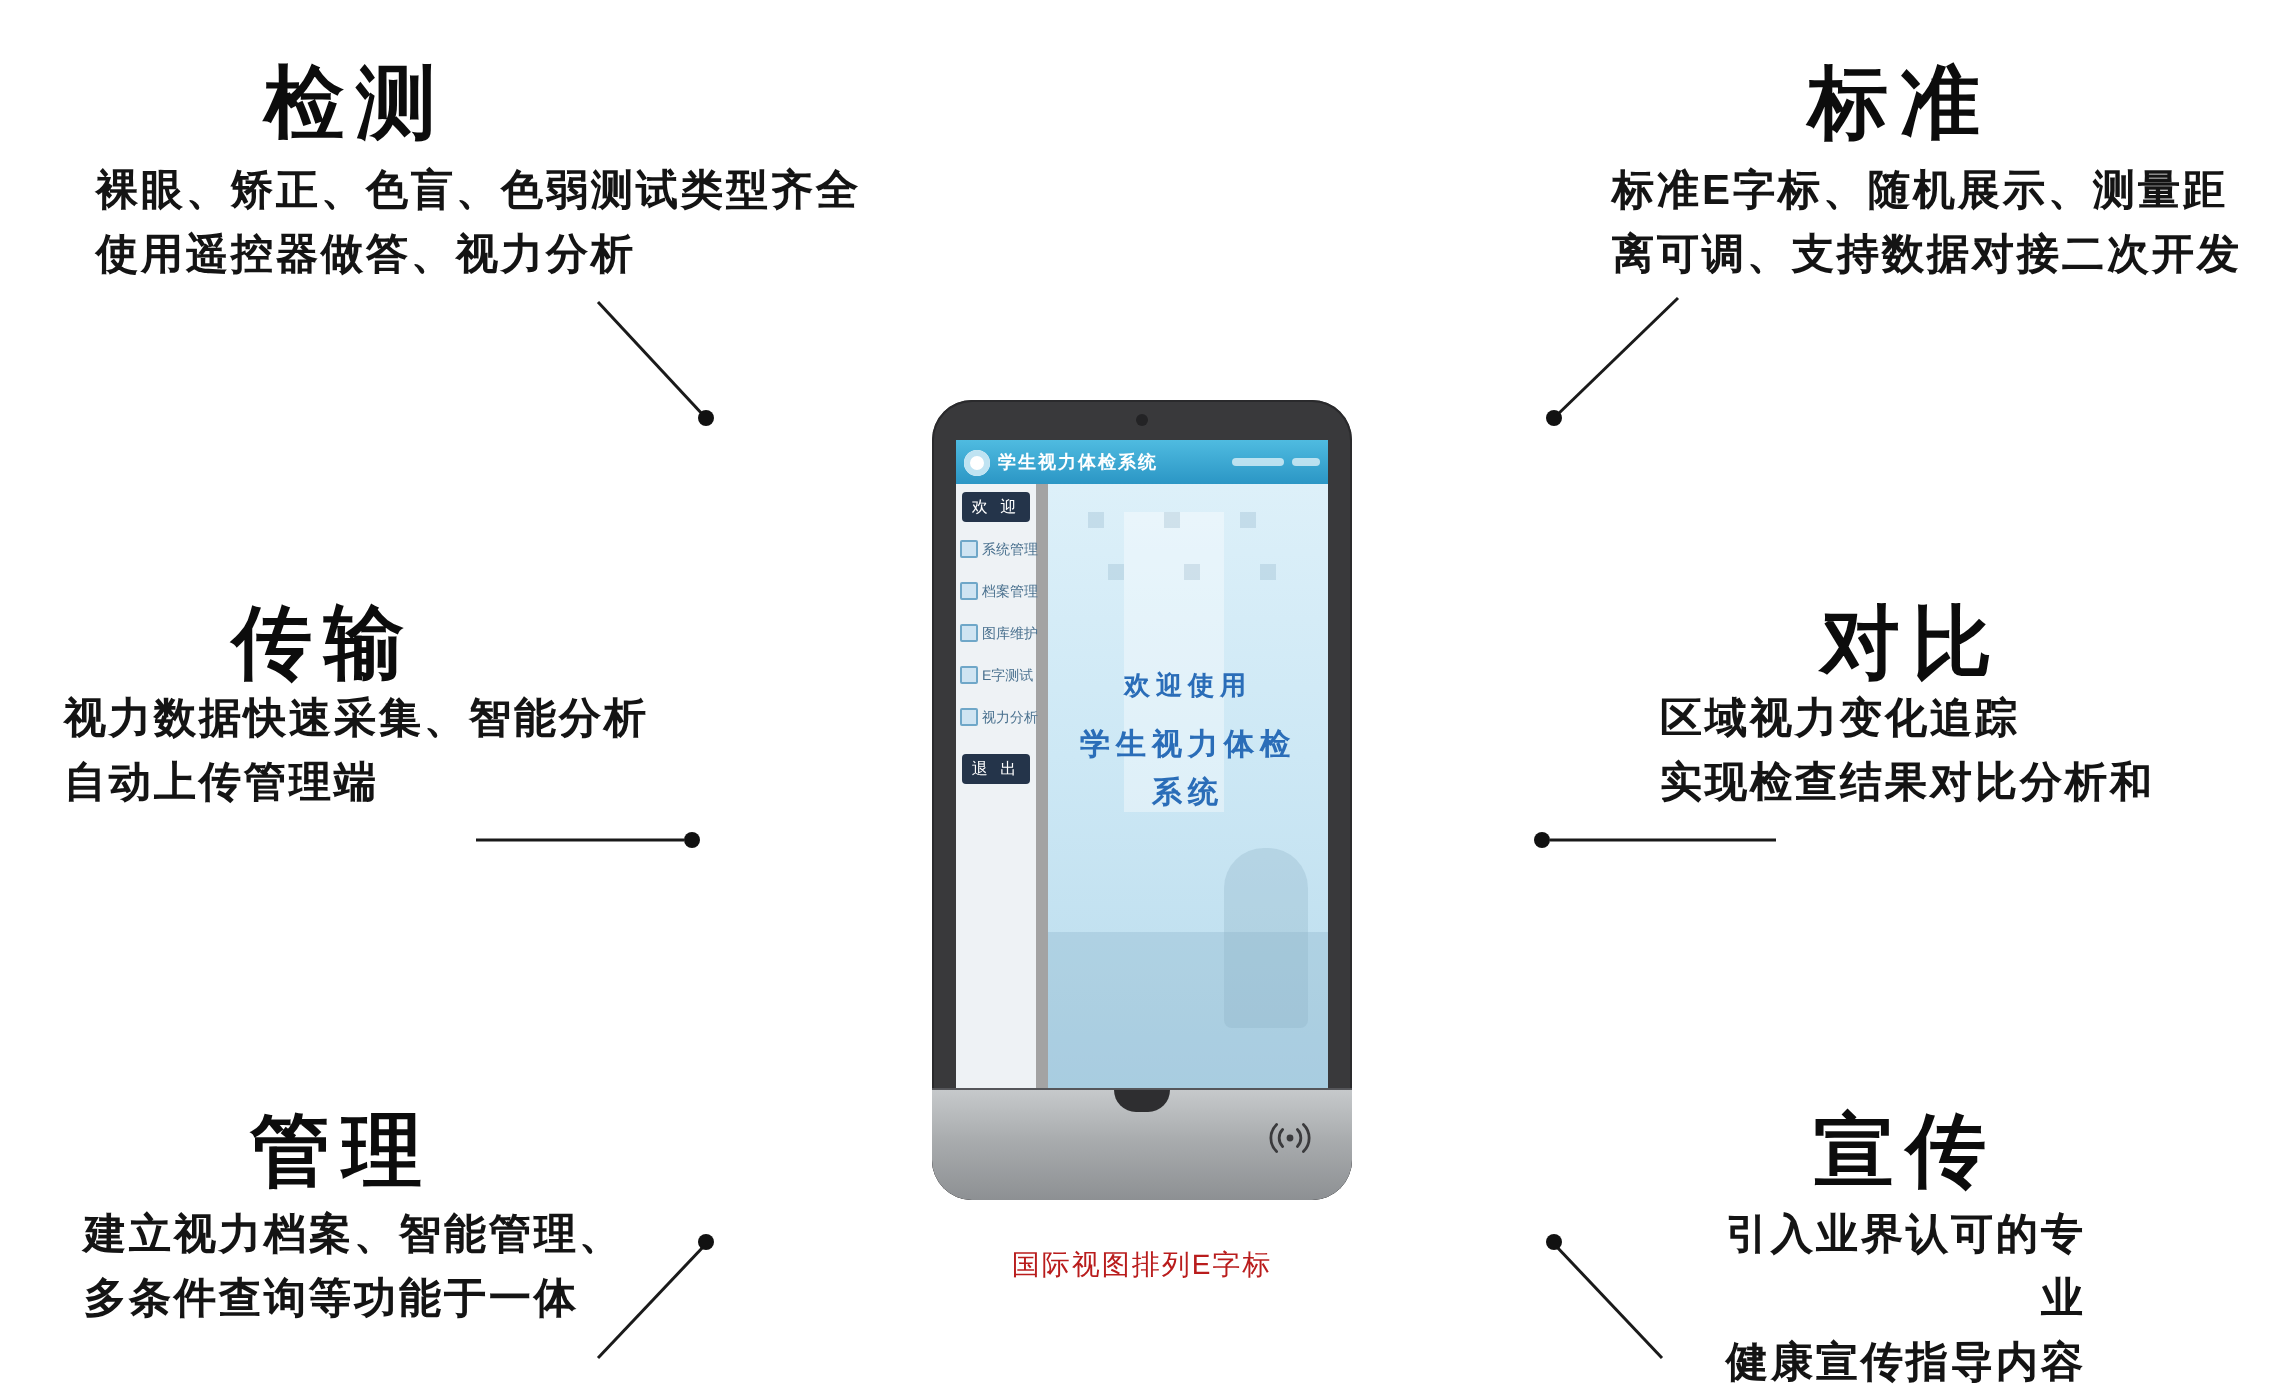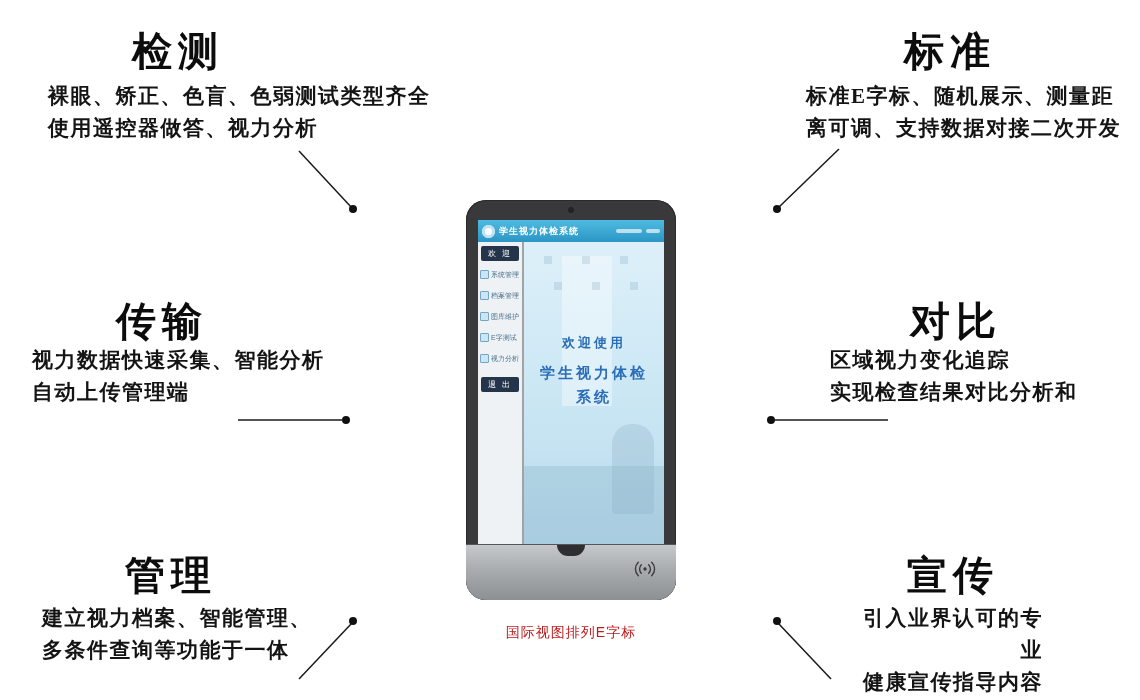--- a/index.html
+++ b/index.html
@@ -7,21 +7,21 @@
     position:relative;width:1140px;height:700px;background:#ffffff;overflow:hidden;
     font-family:"Liberation Sans","DejaVu Sans",sans-serif;color:#111;
   }
   
   .feat-title{
     position:absolute;width:160px;text-align:center;
     font-size:40px;font-weight:700;letter-spacing:6px;color:#0c0c0c;
   }
   .feat-body{
     position:absolute;font-size:21px;font-weight:600;letter-spacing:1.5px;
-    line-height:32px;color:#141414;white-space:nowrap;font-family:Liberation Serif, serif;
+    line-height:32px;color:#141414;white-space:nowrap;
   }
   .feat-body.center{text-align:right;white-space:normal;}
   
   .connectors{position:absolute;left:0;top:0;pointer-events:none;}
   
   .device{
     position:absolute;left:466px;top:200px;width:210px;height:400px;
     background:#39393b;border-radius:20px;box-shadow:inset 0 0 0 1px #2a2a2c;
   }
   .dev-cam{position:absolute;top:7px;left:50%;transform:translateX(-50%);
@@ -47,21 +47,21 @@
     display:flex;align-items:center;padding:0 4px;box-sizing:border-box;
   }
   .app-logo{width:13px;height:13px;border-radius:50%;background:#fff;
     box-shadow:inset 0 0 0 3px #bfe3f2;flex:none;}
   .scr-title{color:#fff;font-size:9px;font-weight:700;letter-spacing:1px;margin-left:4px;white-space:nowrap;}
   .hdr-blur{height:4px;background:rgba(255,255,255,.65);border-radius:2px;margin-left:auto;}
   .hdr-blur.b1{width:26px;}
   .hdr-blur.b2{width:14px;margin-left:4px;}
   .scr-side{
     position:absolute;top:22px;left:0;width:46px;bottom:0;
-    background:#eef2f5;border-right:2px solid #a3a3a3;box-sizing:border-box;
+    background:#eef2f5;border-right:6px solid #a3a3a3;box-sizing:border-box;
   }
   .side-btn{
     margin:4px 3px 3px;height:15px;background:#24344a;color:#fff;
     font-size:8px;letter-spacing:2px;border-radius:2px;
     display:flex;align-items:center;justify-content:center;
   }
   .side-item{display:flex;align-items:center;gap:2px;height:21px;padding:0 2px;
     font-size:7px;color:#49708e;white-space:nowrap;}
   .side-ico{width:7px;height:7px;flex:none;background:#cfe4f2;border:1px solid #6fa7c8;border-radius:1px;}
   .scr-main{

